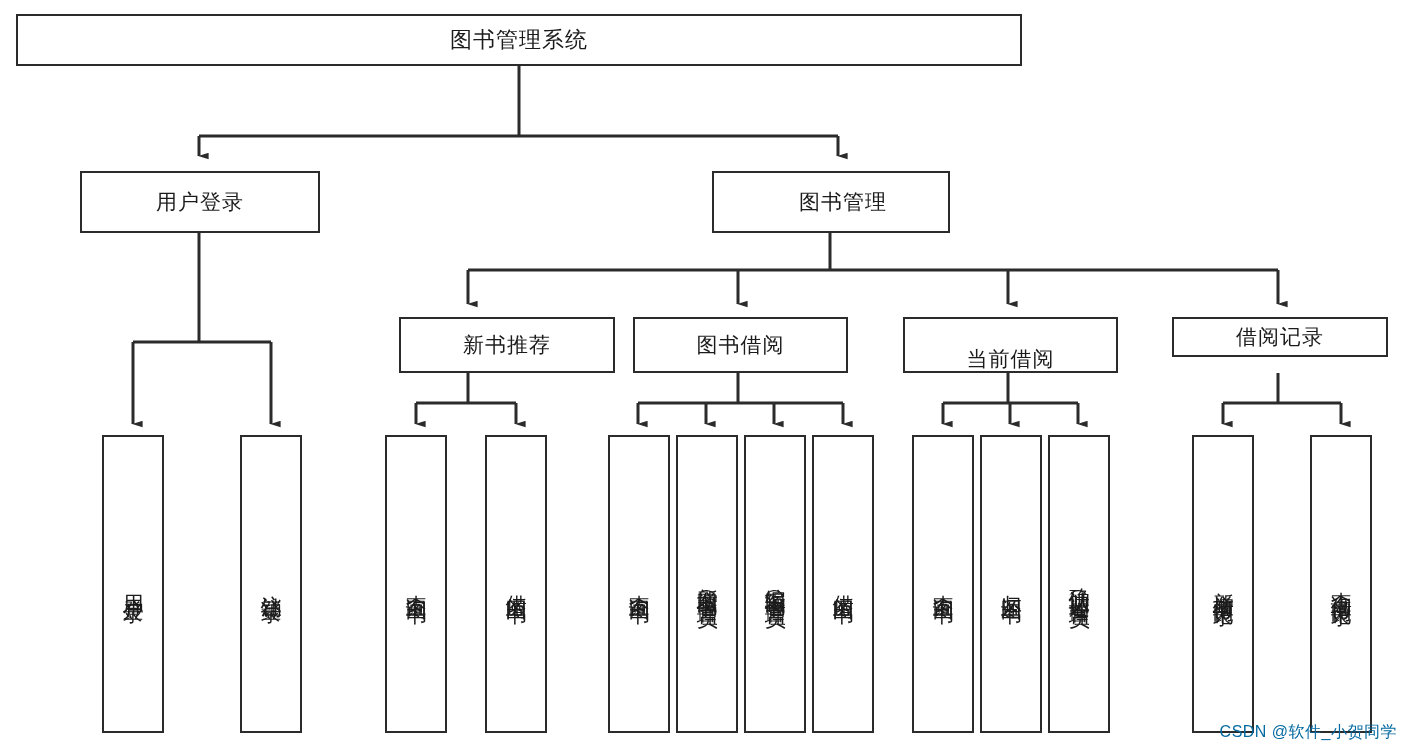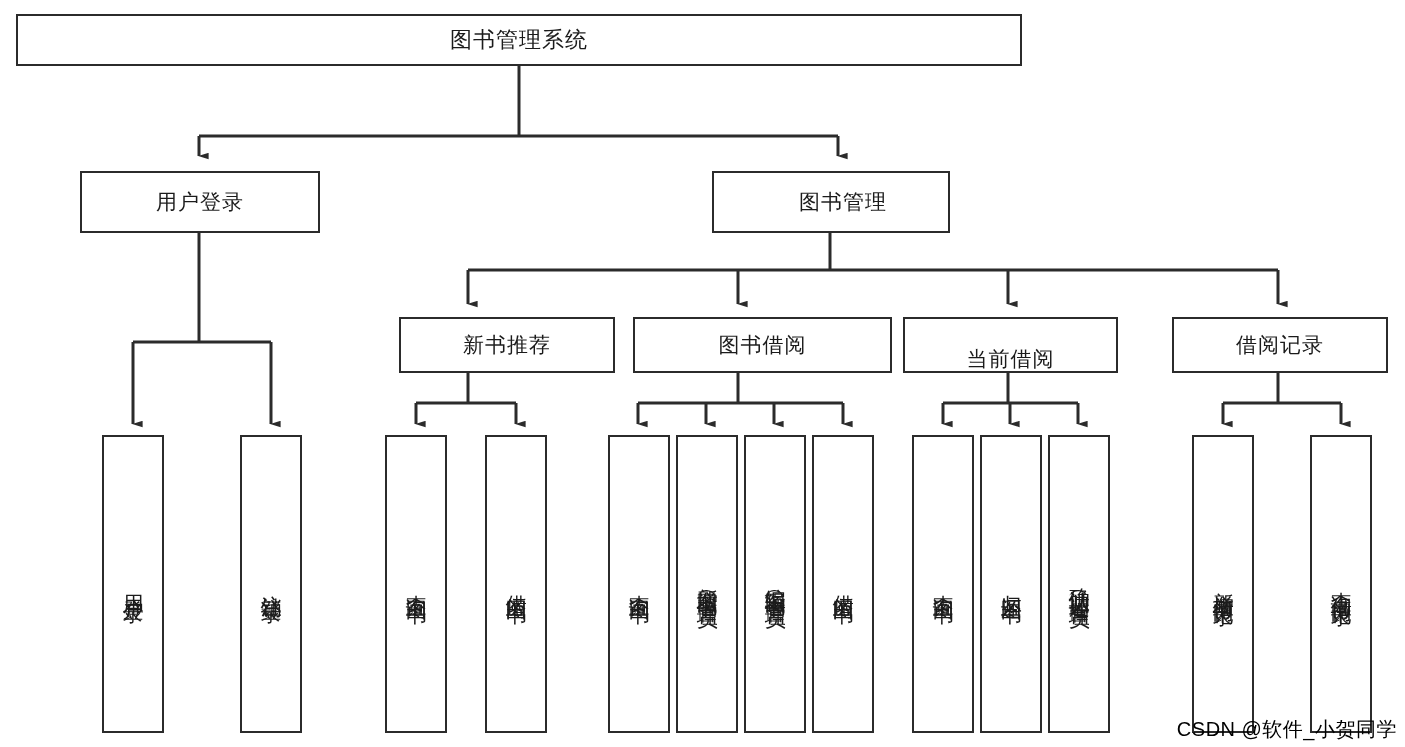--- a/index.html
+++ b/index.html
@@ -55,22 +55,22 @@
   .node.vert .vtext {
     writing-mode: vertical-rl;
     text-orientation: upright;
     display: block;
     white-space: nowrap;
   }
   .watermark {
     position: absolute;
     right: 8px;
     bottom: 4px;
-    font-size: 20px;
-    color: #000000;
+    font-size: 16px;
+    color: #0369a1;
     letter-spacing: 0.5px;
     white-space: nowrap;
     margin-left: 12px;
   }
 </style>
 </head>
 <body>
 
 <div id="canvas">
 
@@ -131,27 +131,27 @@
   <div class="node horiz" style="left:80px; top:171px; width:240px; height:62px;">
     <span>用户登录</span>
   </div>
   <div class="node horiz" style="left:712px; top:171px; width:238px; height:62px;padding-left:24px;">
     <span>图书管理</span>
   </div>
 
   <div class="node horiz" style="left:362px; top:317px; width:216px; height:56px;margin-left:37px;">
     <span>新书推荐</span>
   </div>
-  <div class="node horiz" style="left:633px; top:317px; width:259px; height:56px;">
+  <div class="node horiz" style="left:633px; top:317px; width:215px; height:56px;">
     <span>图书借阅</span>
   </div>
   <div class="node horiz" style="left:903px; top:317px; width:215px; height:56px;align-items:flex-end;">
     <span>当前借阅</span>
   </div>
-  <div class="node horiz" style="left:1172px; top:317px; width:216px; height:56px;">
+  <div class="node horiz" style="left:1172px; top:317px; width:216px; height:40px;">
     <span>借阅记录</span>
   </div>
 
   <div class="node vert" style="left:102px; top:435px; width:62px; height:298px;">
     <span class="vtext">用户登录</span>
   </div>
   <div class="node vert" style="left:240px; top:435px; width:62px; height:298px;">
     <span class="vtext">注销登录</span>
   </div>
 

